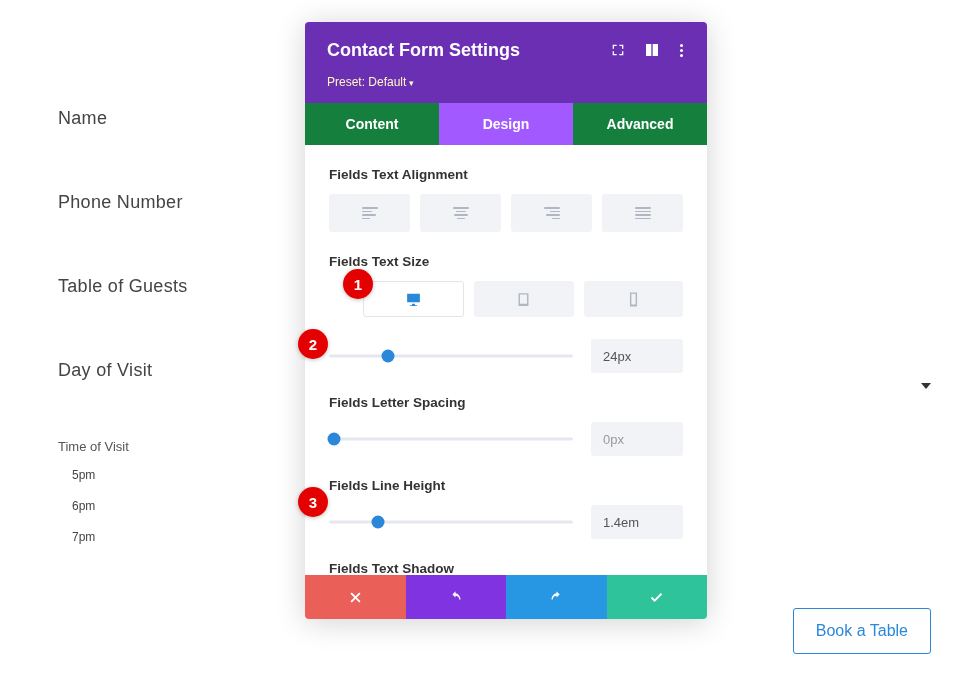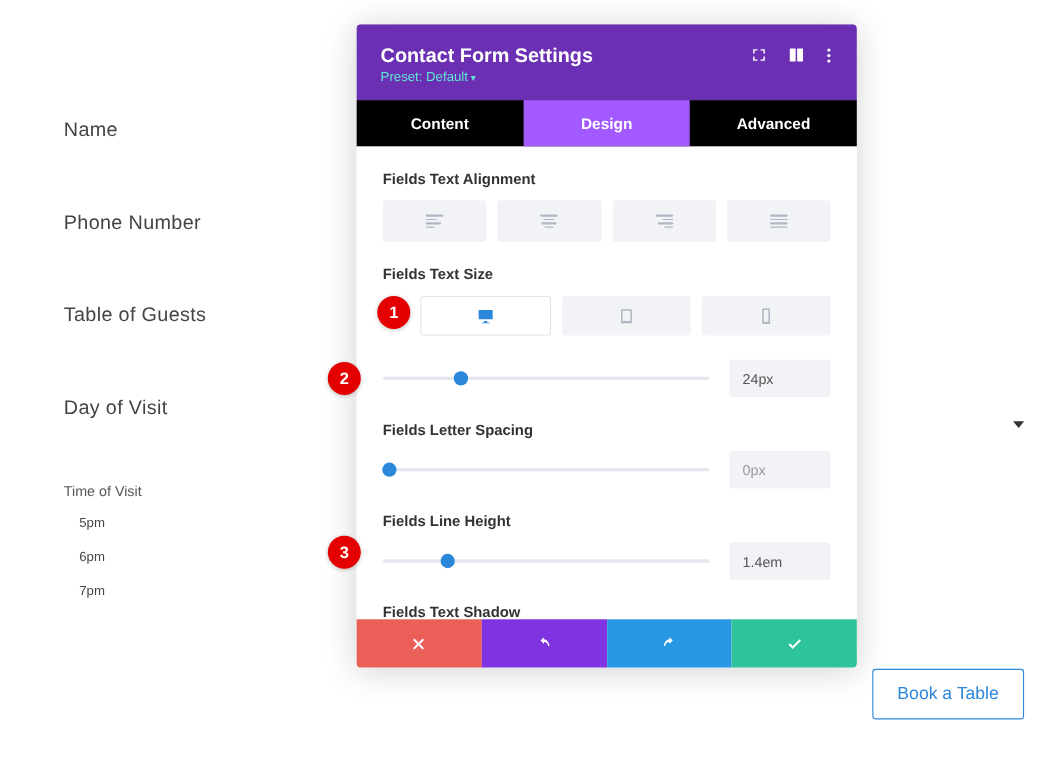--- a/index.html
+++ b/index.html
@@ -5,32 +5,32 @@
   *{box-sizing:border-box;margin:0;padding:0;font-family:-apple-system,BlinkMacSystemFont,'Segoe UI',Arial,sans-serif}
   body{width:961px;height:688px;background:#fff;position:relative;overflow:hidden}
 
   
   .left{position:absolute;left:58px;top:108px;width:240px}
   .field-label{font-size:18px;color:#444;margin-bottom:63px;font-weight:400;letter-spacing:.3px}
   .time-header{font-size:13px;color:#555;margin-top:-5px;margin-bottom:14px}
   .time-opt{font-size:12px;color:#444;margin-left:14px;margin-bottom:17px}
 
   
-  .modal{position:absolute;left:324px;top:22px;width:455px;box-shadow:0 3px 30px rgba(0,0,0,.18);border-radius:4px;overflow:hidden;background:#fff}
+  .modal{position:absolute;left:305px;top:22px;width:402px;box-shadow:0 3px 30px rgba(0,0,0,.18);border-radius:4px;overflow:hidden;background:#fff}
   .hdr{background:#6b2fb3;padding:18px 22px 14px}
   .hdr-row{display:flex;align-items:center;justify-content:space-between}
   .hdr-title{color:#fff;font-weight:700;font-size:18px}
   .hdr-icons{display:flex;gap:18px;color:#fff}
   .hdr-icons svg{width:16px;height:16px;fill:#fff;cursor:pointer}
   .dots{display:flex;flex-direction:column;gap:2px;padding:2px;cursor:pointer}
   .dots span{width:3px;height:3px;background:#fff;border-radius:50%}
-  .preset{color:#5eead4;font-size:12px;margin-top:2px;cursor:pointer}
+  .preset{color:#fef9c3;font-size:12px;margin-top:14px;cursor:pointer}
   .preset::after{content:" ▾";font-size:9px}
 
-  .tabs{display:flex;background:#000000}
+  .tabs{display:flex;background:#15803d}
   .tab{flex:1;text-align:center;padding:13px 0;color:#fff;font-size:14px;font-weight:600;cursor:pointer}
   .tab.active{background:#a259ff}
 
   .body{padding:22px 24px 10px;max-height:430px}
   .section-label{font-size:13.5px;color:#333;font-weight:600;margin-bottom:12px}
   .section{margin-bottom:22px;position:relative}
 
   .btn-row{display:flex;gap:10px}
   .opt-btn{flex:1;height:38px;background:#f1f3f6;border-radius:3px;display:flex;align-items:center;justify-content:center;cursor:pointer}
   .align-lines{display:flex;flex-direction:column;gap:2px;width:16px}

